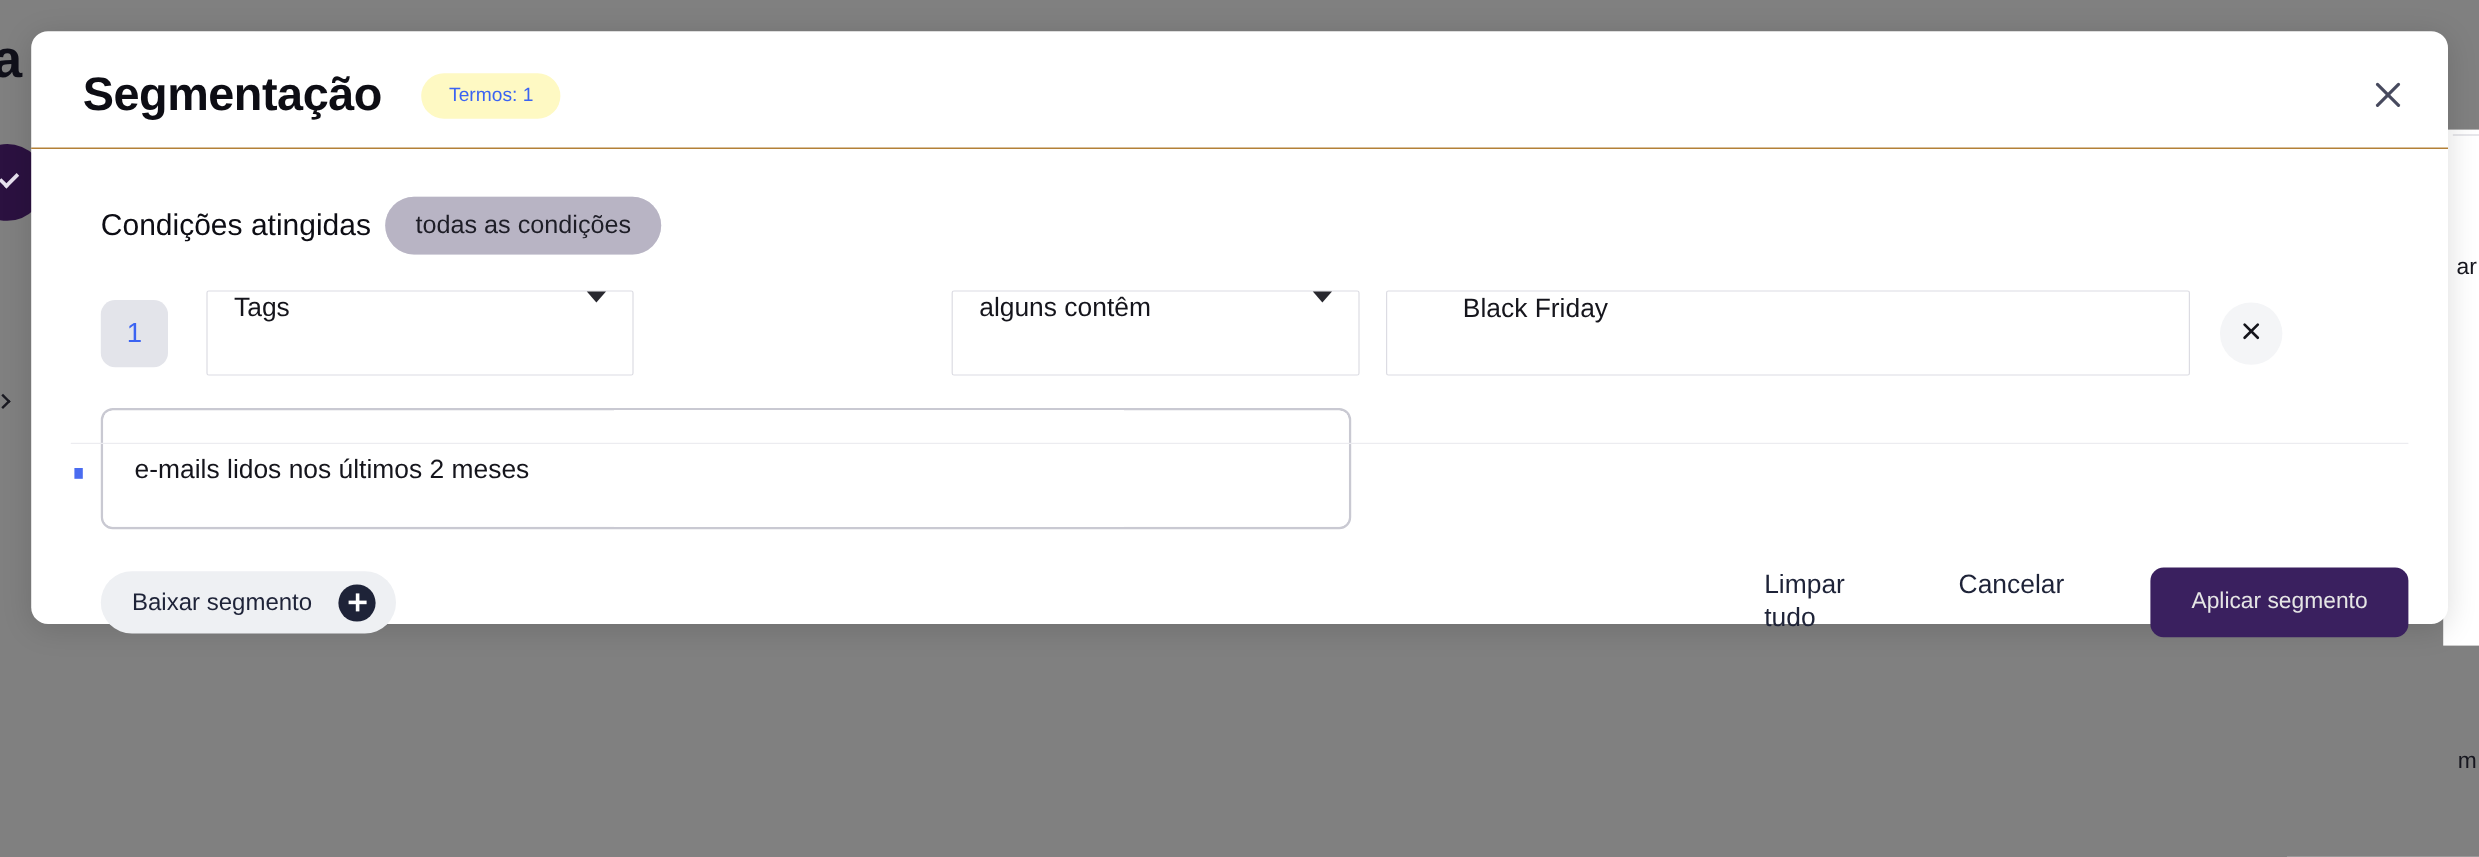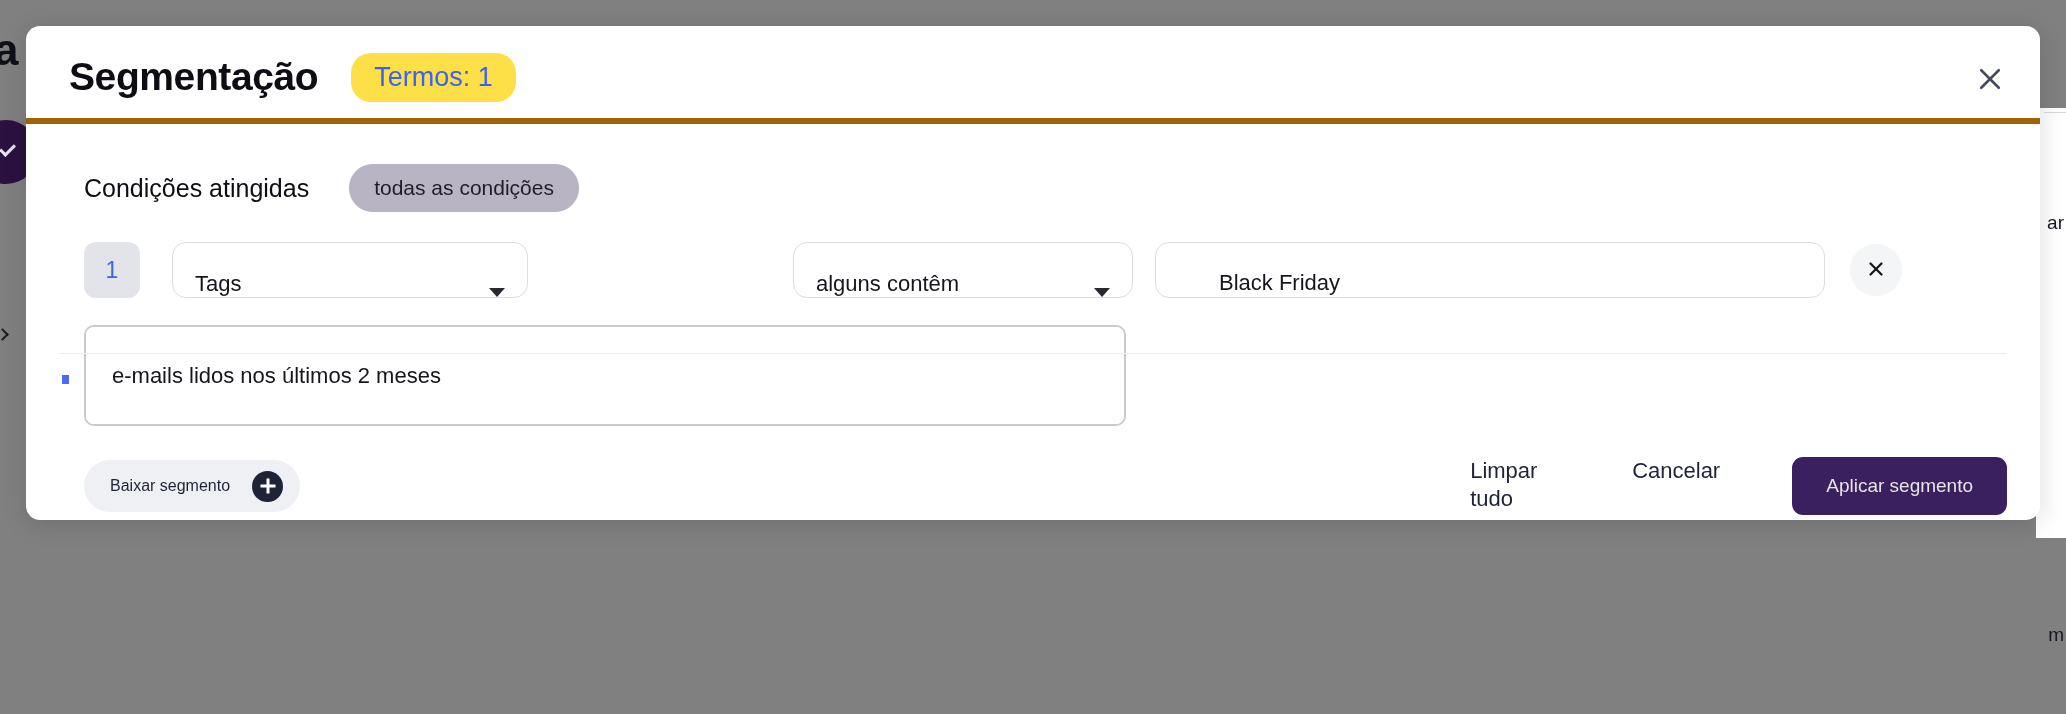--- a/index.html
+++ b/index.html
@@ -81,34 +81,34 @@
     flex-direction: column;
   }
 
   
   .modal-header {
     position: relative;
     height: 98px;
     display: flex;
     align-items: center;
     padding: 10px 32px 0 43px;
-    border-bottom: 6px solid #a16207;
+    border-bottom: 1px solid #a16207;
     flex: 0 0 auto;
   }
   .modal-title {
     font-size: 39px;
     font-weight: 700;
     color: #0d0d14;
     letter-spacing: -0.4px;
   }
   .terms-badge {
     margin-left: 33px;
-    background: #fde047;
+    background: #fef9c3;
     color: #3b63f2;
-    font-size: 27px;
+    font-size: 16px;
     border-radius: 20px;
     padding: 11px 23px;
     line-height: 1;
     white-space: nowrap;
   }
   .close-btn {
     position: absolute;
     right: 33px; top: 36px;
     width: 34px; height: 34px;
     display: flex; align-items: center; justify-content: center;
@@ -126,21 +126,21 @@
 
   
   .cond-row {
     display: flex;
     align-items: center;
     padding: 40px 0 0 25px;
   }
   .cond-label {
     font-size: 25px;
     color: #0d0d14;
-    margin-right: 40px;
+    margin-right: 12px;
     white-space: nowrap;
   }
   .seg-toggle {
     display: inline-flex;
     background: #e3e3e9;
     border-radius: 26px;
     padding: 0;
     height: 48px;
     align-items: stretch;
   }
@@ -167,26 +167,26 @@
   .idx-badge {
     width: 56px; height: 56px;
     border-radius: 12px;
     background: #e3e4ea;
     color: #3b63f2;
     font-size: 23px;
     display: flex; align-items: center; justify-content: center;
     flex: 0 0 auto;
   }
   .field {
-    height: 56px;
+    height: 71px;
     border: 1px solid #dcdce3;
-    border-radius: 14px;
+    border-radius: 2px;
     background: #fff;
     display: flex;
-    align-items: flex-end;
+    align-items: flex-start;
     padding: 0 22px;
     font-size: 22px;
     color: #15151c;
     position: relative;
     font-family: inherit;
   }
   .field.select { justify-content: space-between; cursor: pointer; }
   .sel-tags  { width: 356px; margin-left: 32px; }
   .sel-op    { width: 340px; margin-left: 265px; gap: 35px; }
   .val-input { width: 670px; margin-left: 22px; }
@@ -258,21 +258,21 @@
   }
   .download-btn {
     display: inline-flex;
     align-items: center;
     gap: 22px;
     background: #eef0f3;
     border: none;
     border-radius: 26px;
     height: 52px;
     padding: 0 17px 0 26px;
-    font-size: 16px;
+    font-size: 20px;
     color: #1e2338;
     cursor: pointer;
     font-family: inherit;
   }
   .plus-circle {
     width: 31px; height: 31px;
     border-radius: 50%;
     background: #1e2338;
     position: relative;
     flex: 0 0 auto;

